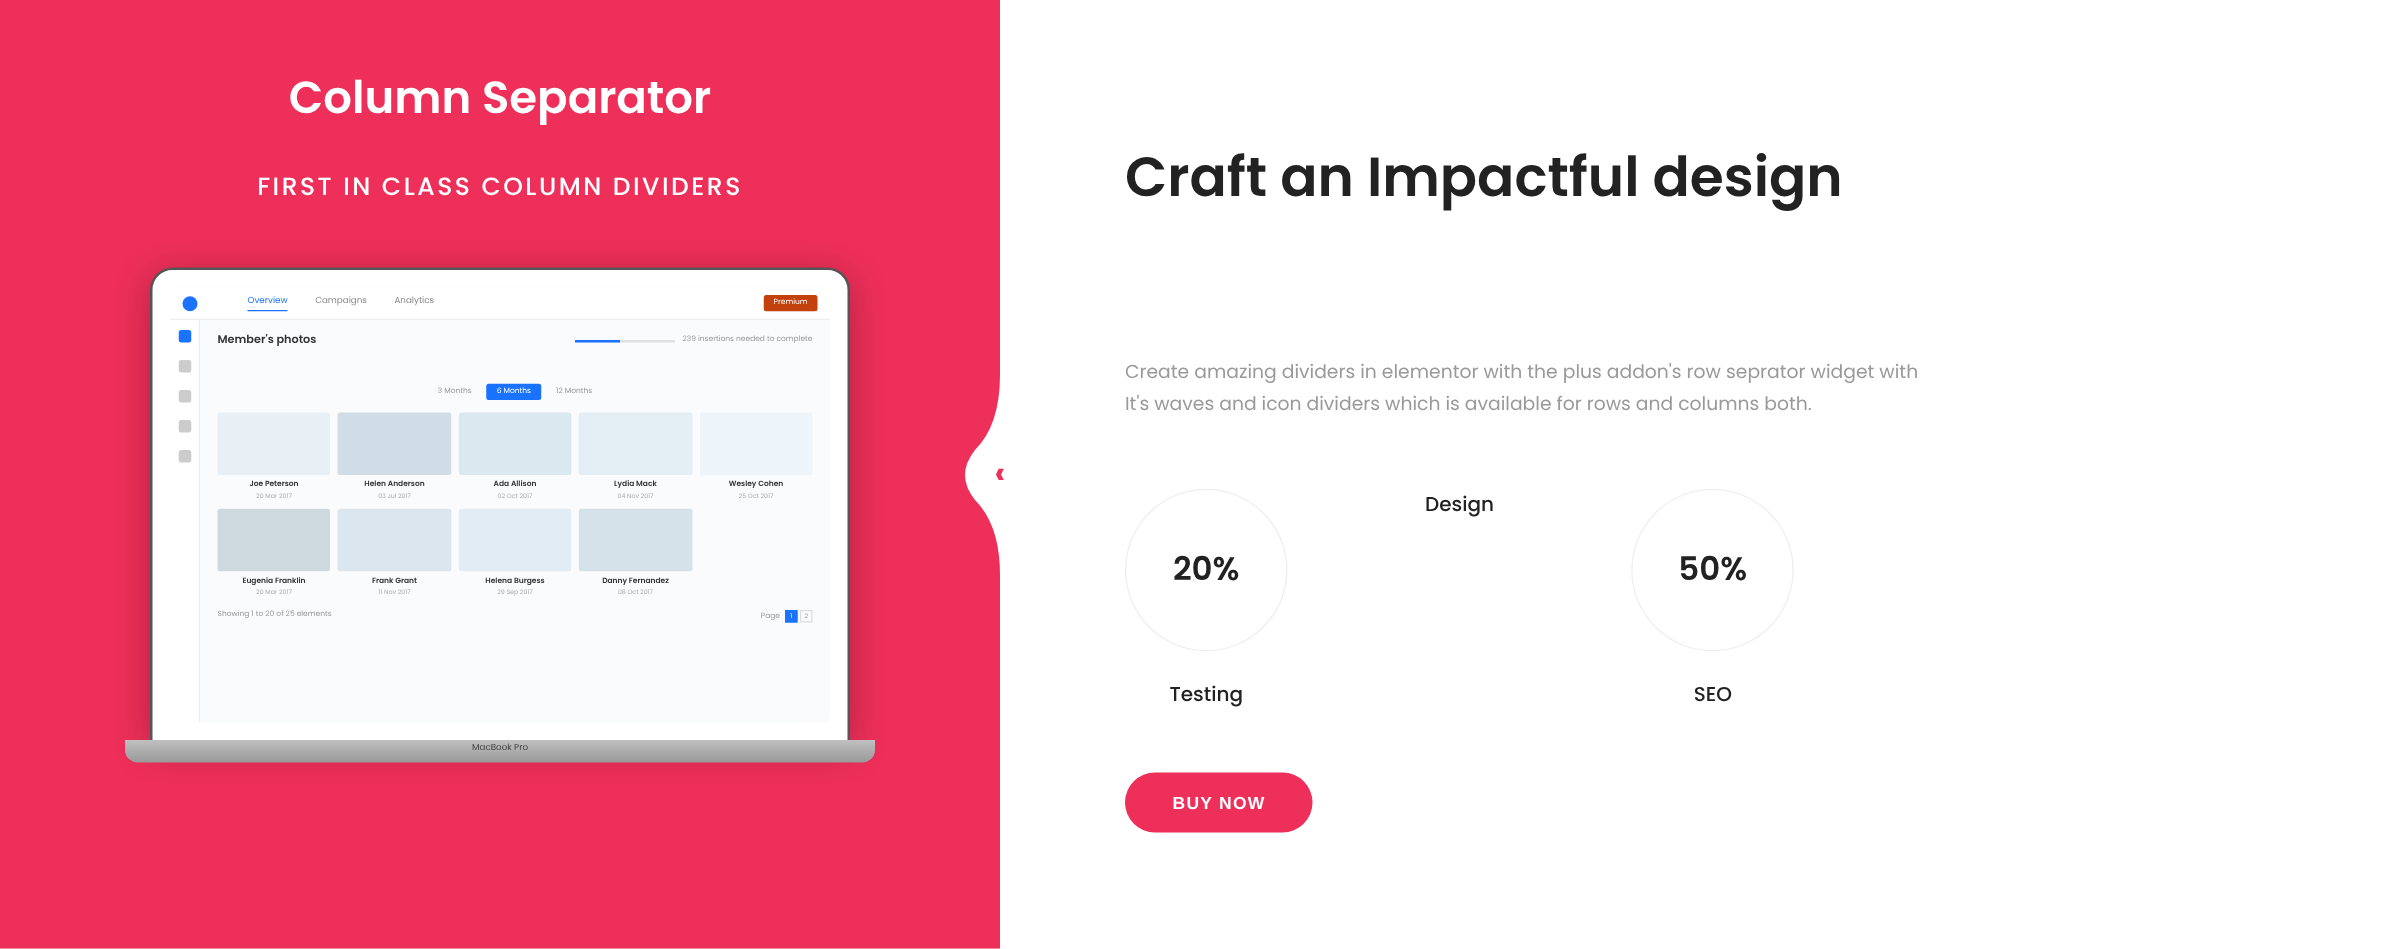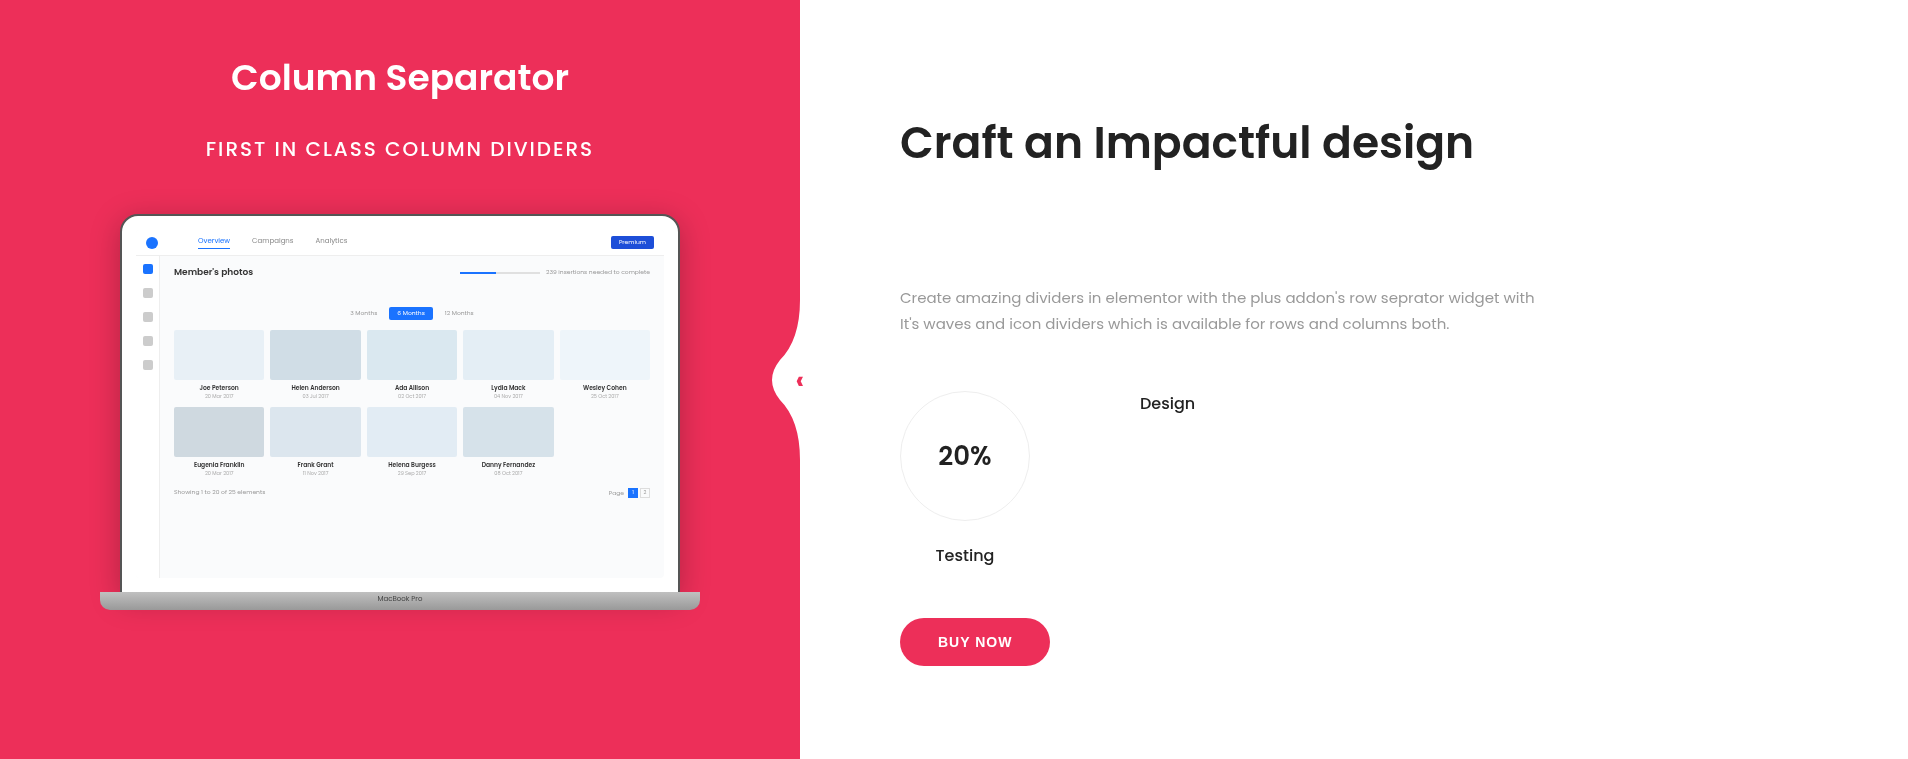--- a/index.html
+++ b/index.html
@@ -10,21 +10,21 @@
 .left-subtitle { color: #fff; font-size: 20px; font-weight: 500; letter-spacing: 2px; margin-bottom: 50px; margin-top: 21px; }
 .laptop { width: 600px; height: 420px; position: relative; }
 .laptop-screen { width: 560px; height: 380px; background: #fff; border: 2px solid #555; border-radius: 18px 18px 0 0; margin: 0 auto; padding: 14px; box-shadow: 0 6px 30px rgba(0,0,0,0.25); }
 .laptop-base { width: 600px; height: 18px; background: linear-gradient(#c0c0c0, #999); border-radius: 0 0 10px 10px; margin-top: -2px; position: relative; }
 .laptop-base::after { content: attr(data-label); position: absolute; top: 2px; left: 50%; transform: translateX(-50%); font-size: 7px; color: #444; }
 .screen-inner { width: 100%; height: 100%; background: #fafbfc; border-radius: 4px; overflow: hidden; font-size: 8px; color: #333; }
 .app-header { display: flex; align-items: center; padding: 6px 10px; background: #fff; border-bottom: 1px solid #eee; }
 .app-logo { width: 12px; height: 12px; background: #1a73ff; border-radius: 50%; margin-right: 40px; }
 .app-tabs { display: flex; gap: 22px; font-size: 7px; color: #888; }
 .app-tab.active { color: #1a73ff; border-bottom: 1px solid #1a73ff; padding-bottom: 2px; }
-.app-premium { margin-left: auto; background: #1d4ed8; color: #fff; padding: 2px 8px; border-radius: 2px; font-size: 6px; }
+.app-premium { margin-left: auto; background: #c2410c; color: #fff; padding: 2px 8px; border-radius: 2px; font-size: 6px; }
 .app-body { display: flex; height: calc(100% - 26px); }
 .app-sidebar { width: 24px; background: #fff; border-right: 1px solid #eee; display: flex; flex-direction: column; align-items: center; padding-top: 8px; gap: 14px; }
 .sb-icon { width: 10px; height: 10px; background: #ccc; border-radius: 2px; }
 .sb-icon.active { background: #1a73ff; }
 .app-main { flex: 1; padding: 10px 14px; }
 .main-header { display: flex; justify-content: space-between; align-items: center; margin-bottom: 8px; }
 .main-title { font-weight: 600; font-size: 9px; }
 .progress-wrap { display: flex; align-items: center; gap: 6px; }
 .progress-bar { width: 80px; height: 2px; background: #e0e0e0; position: relative; }
 .progress-bar::after { content: ''; position: absolute; left: 0; top: 0; width: 45%; height: 100%; background: #1a73ff; }
@@ -176,17 +176,23 @@
     <div class="stats-row">
       <div class="stat-item">
         <div class="stat-circle">
           <div class="stat-value">20%</div>
         </div>
         <div class="stat-label">Testing</div>
       </div>
       <div class="stat-item">
         <div class="stat-label">Design</div>
       </div>
+      <div class="stat-item">
+        <div class="stat-circle">
+          <div class="stat-value">50%</div>
+        </div>
+        <div class="stat-label">SEO</div>
+      </div>
     </div>
     <button class="buy-btn">BUY NOW</button>
   </div>
 
 </div>
 
 </body></html>

